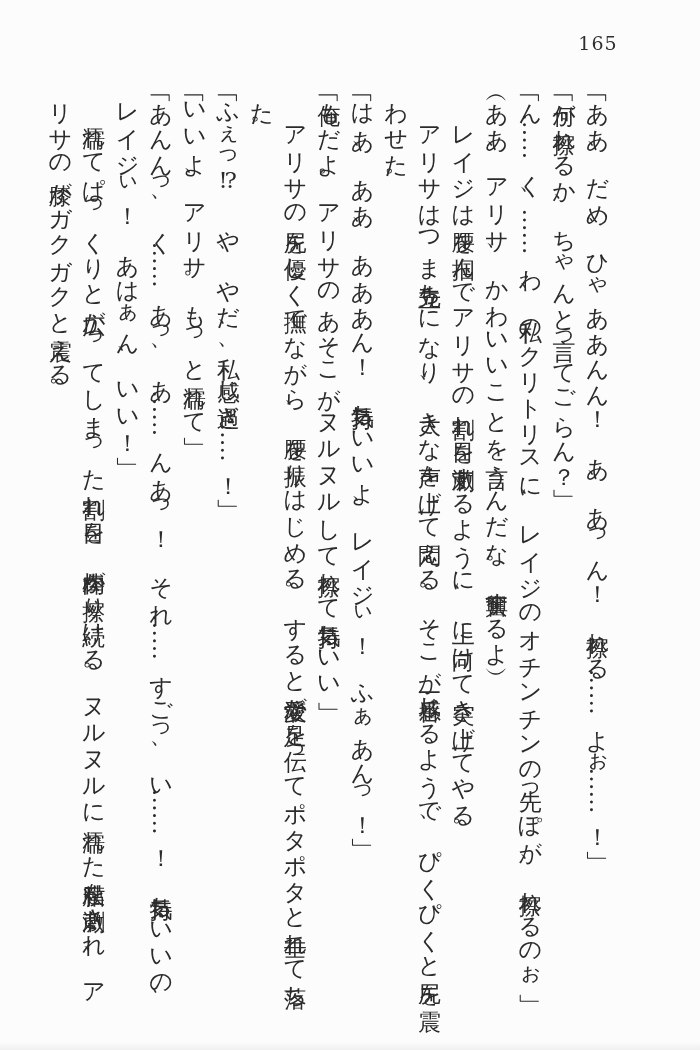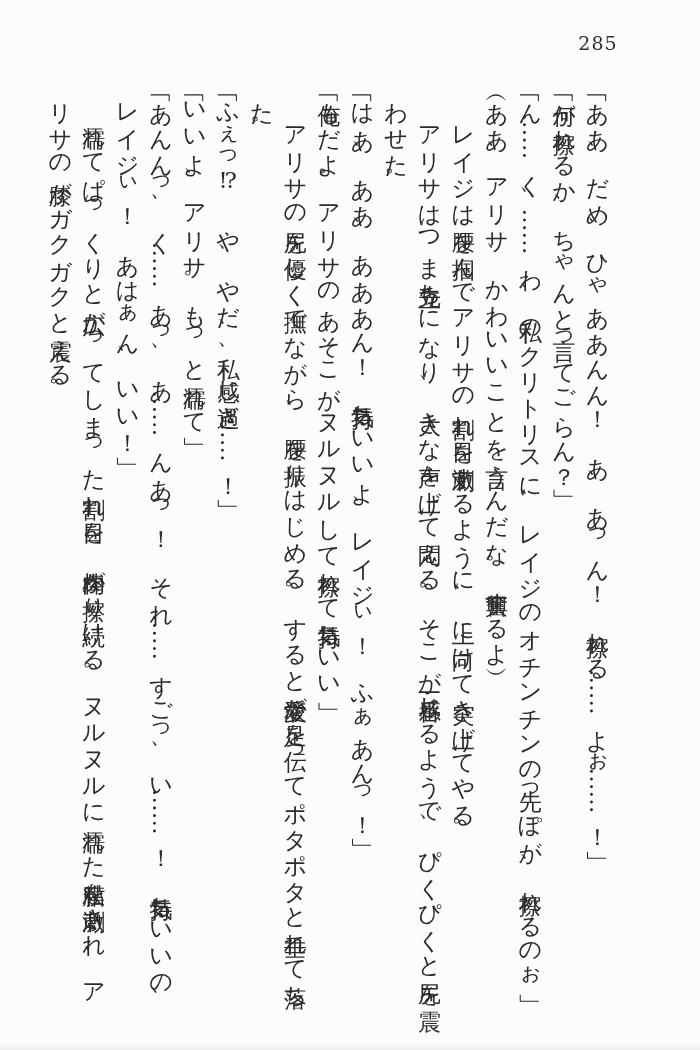--- a/index.html
+++ b/index.html
@@ -50,21 +50,21 @@
     bottom: 0;
     width: 700px;
     height: 8px;
     background: linear-gradient(to bottom, rgba(0,0,0,0), rgba(0,0,0,0.05));
   }
 </style>
 </head>
 <body>
 
 <div class="page">
-  <div class="page-number">285</div>
+  <div class="page-number">165</div>
 
   <div class="text-body">
       <p class="para">「ああ、だめ、ひゃああんん！　あ、あっん！　擦れる……よぉ……！」</p>
       <p class="para">「何が擦れるか、ちゃんと言ってごらん？」</p>
       <p class="para">「ん……く、……わ、私のクリトリスに、レイジのオチンチンの先っぽが、擦れるのぉ」</p>
       <p class="para">（ああ、アリサ、かわいいことを言うんだな。興奮するよ）</p>
       <p class="para indent">レイジは腰を掴んでアリサの割れ目を刺激するように、上に向けて突き上げてやる。</p>
       <p class="para indent">アリサはつま先立ちになり、大きな声を上げて悶える。そこが一番感じるようで、ぴくぴくと尻を震わせた。</p>
       <p class="para">「はあ、ああ、あああん！　気持ちいいよ、レイジぃ！　ふぁあんっ！」</p>
       <p class="para">「俺もだよ。アリサのあそこがヌルヌルして擦れて気持ちいい」</p>

